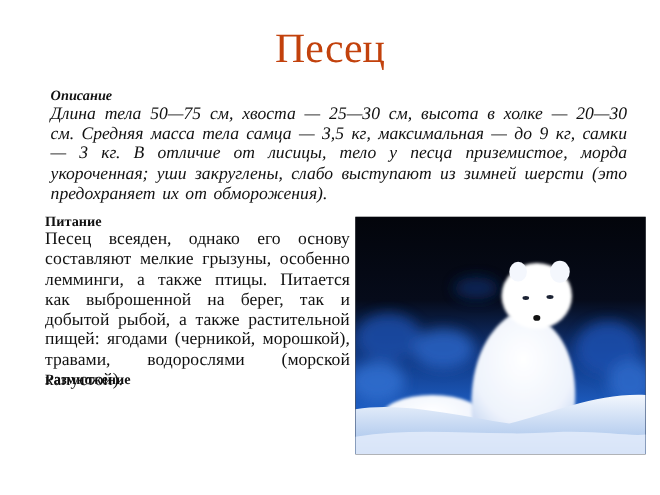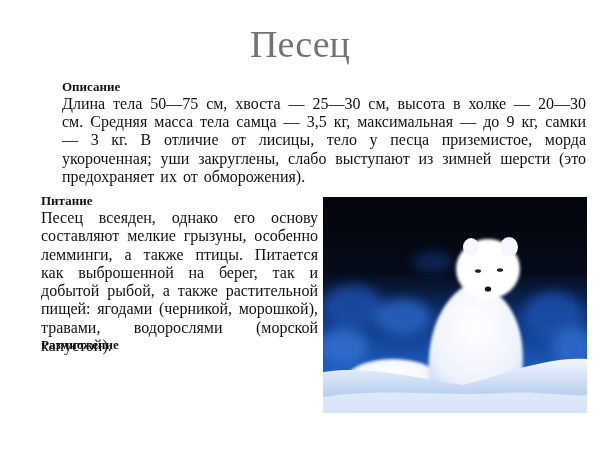--- a/index.html
+++ b/index.html
@@ -2,23 +2,23 @@
 <html><head>
 <meta charset="utf-8">
 <style>
   html, body { margin:0; padding:0; }
   body {
     width:600px; height:450px; background:#ffffff; position:relative; overflow:hidden;
     font-family: "Liberation Serif", "DejaVu Serif", serif; color:#111;
   }
   .title {
     position:absolute; left:0; width:600px; top:22px; text-align:center;
-    font-size:38px; line-height:44px; color:#737373;
+    font-size:38px; line-height:44px; color:#c2410c;
   }
-  .section-desc { position:absolute; left:62px; top:79px; width:524px; }
+  .section-desc { position:absolute; left:46px; top:79px; width:524px;font-style:italic; }
   .heading { font-weight:bold; font-size:13px; line-height:16px; }
   .para {
     font-size:16px; line-height:18.2px; text-align:justify; text-align-last:left;
     word-spacing:2px;
   }
   .section-food { position:absolute; left:41px; top:193px; width:277px; }
   .section-food .para { line-height:18.3px; }
   .section-repro { position:absolute; left:41px; top:337px; width:277px; }
   .photo {
     position:absolute; left:323px; top:197px; width:264px; height:216px; overflow:hidden;

